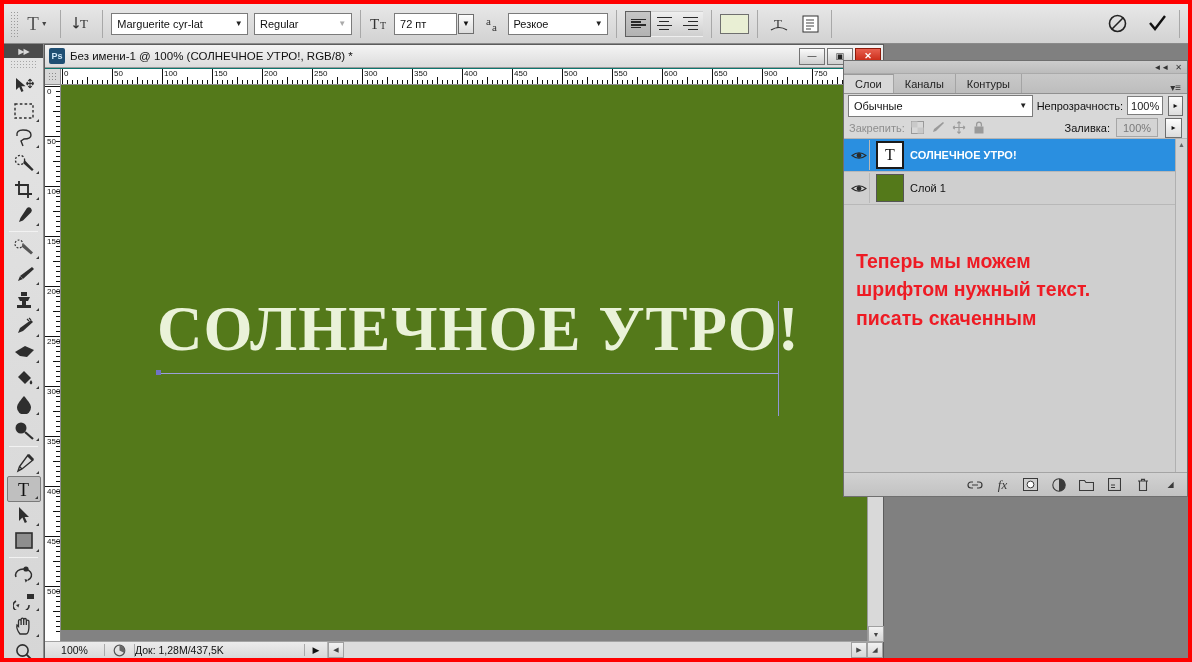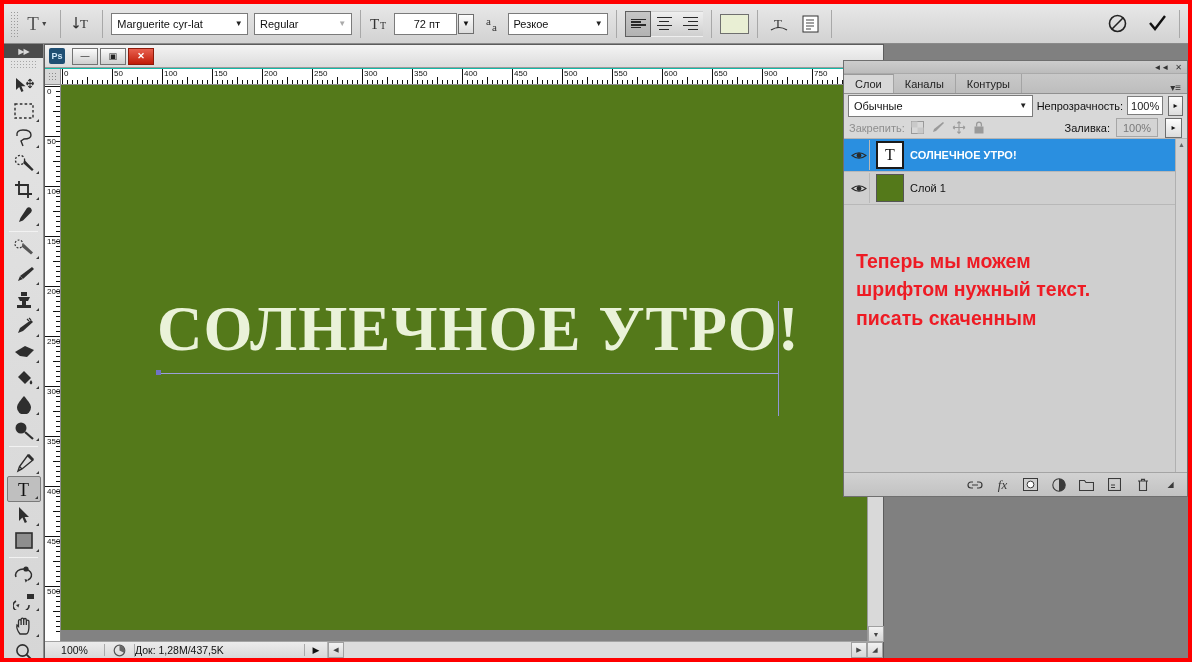--- a/index.html
+++ b/index.html
@@ -89,21 +89,21 @@
   }
   .tool.sel { background:#bfbfbf; border:1px solid #7a7a7a; border-radius:2px; }
   .tool svg { display:block; }
   .tool .tri { position:absolute; right:2px; bottom:2px;
      width:0;height:0;border-left:3px solid transparent;border-top:3px solid transparent;
      border-bottom:3px solid #3a3a3a; border-right:0; }
   .tb-div { height:1px; background:#adadad; margin:3px 5px; border-bottom:1px solid #f2f2f2;}
   
   #doc-window {
     position:absolute; left:40px; top:40px; width:840px; height:614px;
-    background:#14b8a6; border:1px solid #5c5c5c;
+    background:#0f766e; border:1px solid #5c5c5c;
   }
   #doc-title {
     height:23px; background:linear-gradient(#f4f4f4,#dcdcdc);
     border-bottom:1px solid #9a9a9a;
     display:flex; align-items:center; padding:0 2px 0 4px;
   }
   #ps-badge { width:16px;height:16px;background:#1f4f73;color:#cfe6f7;
     font-size:9px;font-weight:bold;display:flex;align-items:center;justify-content:center;
     border-radius:2px; margin-right:5px;}
   #doc-title-text { flex:1; font-size:11.5px; color:#111; white-space:nowrap;}
@@ -243,21 +243,21 @@
     </div>
 
     <div class="ob-sep"></div>
 
     <div class="icon-btn">
       <svg width="22" height="20" viewBox="0 0 22 20">
         <text x="0" y="15" font-family="Liberation Serif, serif" font-size="15" fill="#333">T</text>
         <text x="10" y="15" font-family="Liberation Serif, serif" font-size="10" fill="#333">T</text>
       </svg>
     </div>
-    <div class="combo" style="width:64px;text-align:center;">
+    <div class="combo" style="width:64px;">
       <span class="cv">72 пт</span>
     </div>
     <div class="spin">▼</div>
 
     <div style="width:8px"></div>
     <div class="icon-btn">
       <svg width="20" height="20" viewBox="0 0 20 20">
         <text x="1" y="11" font-family="Liberation Serif, serif" font-size="11" fill="#333">a</text>
         <text x="7" y="17" font-family="Liberation Serif, serif" font-size="11" fill="#333">a</text>
       </svg>
@@ -484,20 +484,21 @@
           <circle cx="7.5" cy="7.5" r="5.6" fill="none" stroke="#2e2e2e" stroke-width="1.6"></circle>
           <path d="M11.6 11.6 L17.5 17.5" stroke="#2e2e2e" stroke-width="1.9"></path>
         </svg>
     </div>
 
   </div>
 
   <div id="doc-window">
     <div id="doc-title">
       <div id="ps-badge">Ps</div>
+      <div id="doc-title-text">Без имени-1 @ 100% (СОЛНЕЧНОЕ УТРО!, RGB/8) *</div>
       <div class="winbtn">—</div>
       <div class="winbtn">▣</div>
       <div class="winbtn close">✕</div>
     </div>
 
     <div id="doc-body">
       <div id="ruler-corner">
           <div class="dots"></div>
         </div>
       <div id="hruler">

